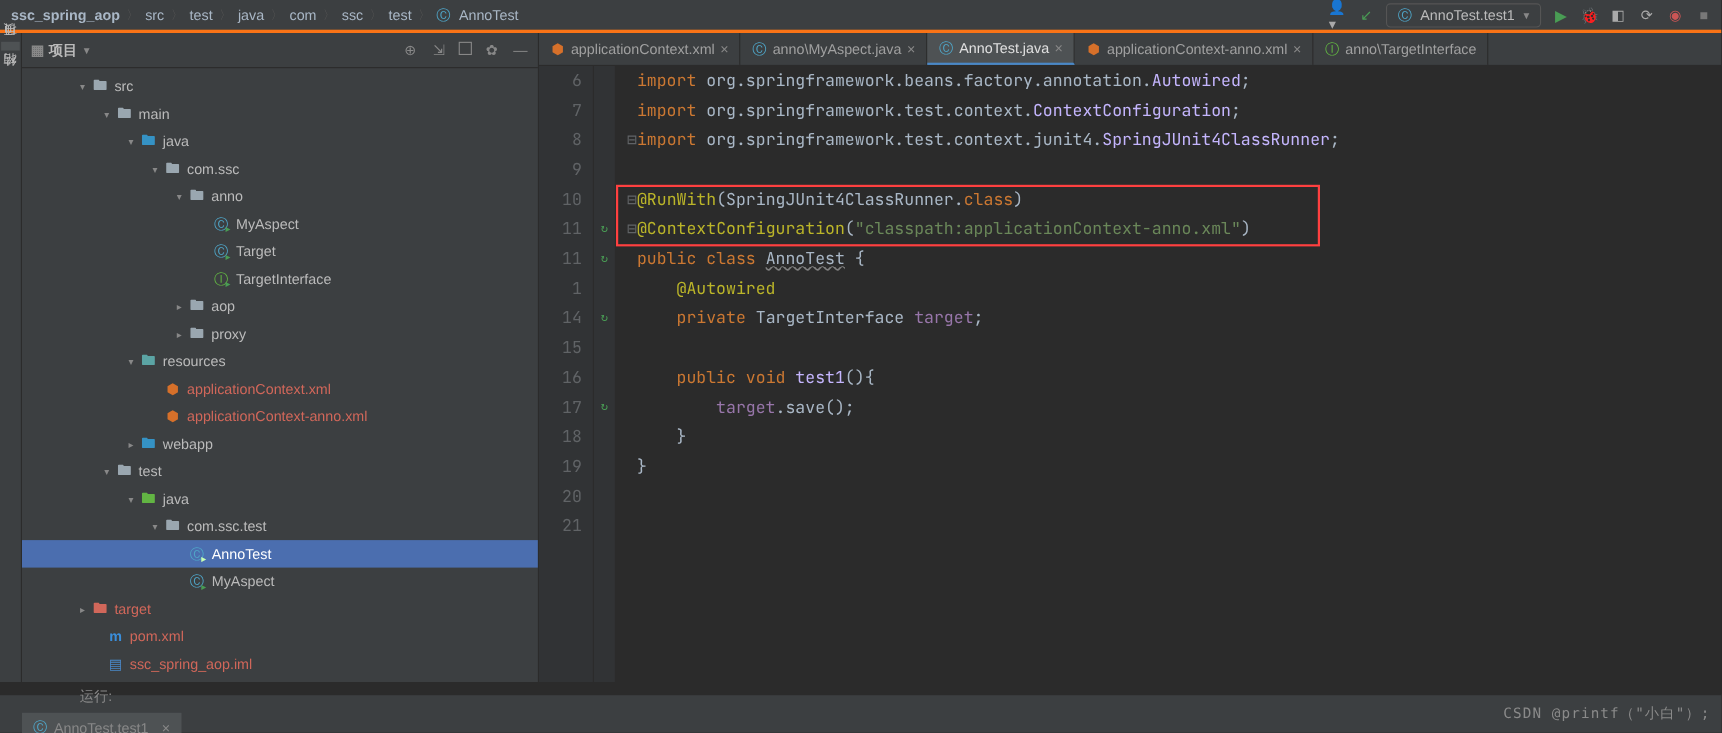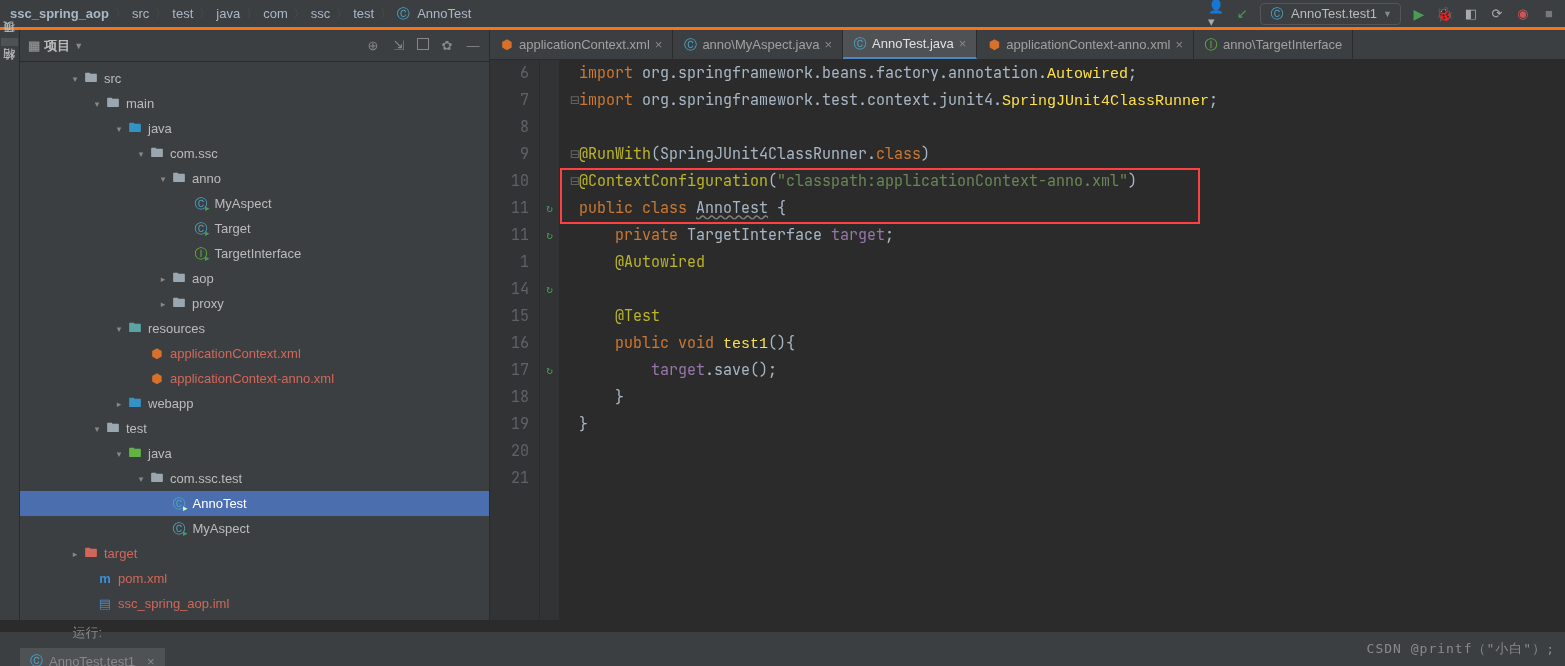--- a/index.html
+++ b/index.html
@@ -52,21 +52,21 @@
   .gutter { width:50px; text-align:right; color:#606366; padding-right:10px; background:#313335; border-right:1px solid #2b2b2b; user-select:none;}
   .gutter-icons { width:20px; background:#313335; border-right:1px solid #2b2b2b; }
   .gi { height:27px; display:flex; align-items:center; justify-content:center; color:#499c54; font-size:11px; }
   .code { flex:1; padding-left:10px; position:relative; }
   .line { height:27px; white-space:pre; }
   .kw { color:#cc7832; }
   .str { color:#6a8759; }
   .anno { color:#bbb529;text-align:center; }
   .cls { color:#a9b7c6; }
   .field { color:#9876aa; }
-  .cls2 { color:#fde047;font-family:Liberation Mono, monospace; }
+  .cls2 { color:#c4b5fd; }
   .pkg{color:#a9b7c6;}
   .highlight-box { position:absolute; border:2px solid #ff4040; left:0px; top:108px; width:640px; height:56px; pointer-events:none; }
   .statusbar { position:fixed; bottom:0; left:0; right:0; height:35px; background:#3c3f41; border-top:1px solid #2b2b2b; display:flex; align-items:center; padding:0 10px; color:#888;}
   .sb-run { display:flex; align-items:center; gap:6px;flex-direction:column; }
   .sb-tab { display:flex; align-items:center; gap:6px; padding:4px 10px; background:#4e5254; margin-left:10px;}
   .sb-right { margin-left:auto; color:#8a8a8a; font-family:monospace; letter-spacing:1px;}
   .fold{color:#606366;}
 </style>
 </head>
 <body>
@@ -307,29 +307,29 @@
           <div class="gi"></div>
         <div class="gi">↻</div>
         <div class="gi"></div>
           <div class="gi"></div>
           <div class="gi"></div>
           <div class="gi"></div>
       </div>
       <div class="code">
         <div class="highlight-box"></div>
         <div class="line"> <span class="kw">import</span><span class="pkg"> org.springframework.beans.factory.annotation.</span><span class="cls2">Autowired</span><span>;</span></div>
+        <div class="line"> <span class="kw">import</span><span class="pkg"> org.springframework.test.context.</span><span class="cls2">ContextConfiguration</span><span>;</span></div>
         <div class="line"><span class="fold">⊟</span><span class="kw">import</span><span class="pkg"> org.springframework.test.context.junit4.</span><span class="cls2">SpringJUnit4ClassRunner</span><span>;</span></div>
         <div class="line"></div>
         <div class="line"><span class="fold">⊟</span><span class="anno">@RunWith</span><span>(</span><span class="cls">SpringJUnit4ClassRunner</span><span>.</span><span class="kw">class</span><span>)</span></div>
         <div class="line"><span class="fold">⊟</span><span class="anno">@ContextConfiguration</span><span>(</span><span class="str">"classpath:applicationContext-anno.xml"</span><span>)</span></div>
         <div class="line"> <span class="kw">public </span><span class="kw">class </span><span class="cls" style="text-decoration-line:underline;text-decoration-style:wavy;text-decoration-color:#808080;">AnnoTest</span><span> {</span></div>
+        <div class="line">     <span class="anno">@Autowired</span></div>
         <div class="line">     <span class="kw">private </span><span class="cls">TargetInterface </span><span class="field">target</span><span>;</span></div>
-        <div class="line">     <span class="anno">@Autowired</span></div>
         <div class="line"></div>
-        <div class="line">     <span class="anno">@Test</span></div>
         <div class="line">     <span class="kw">public </span><span class="kw">void </span><span class="cls2">test1</span><span>()</span><span>{</span></div>
         <div class="line">         <span class="field">target</span><span>.save();</span></div>
         <div class="line">     <span>}</span></div>
         <div class="line"> <span>}</span></div>
         <div class="line"></div>
       </div>
     </div>
   </div>
 </div>
 

